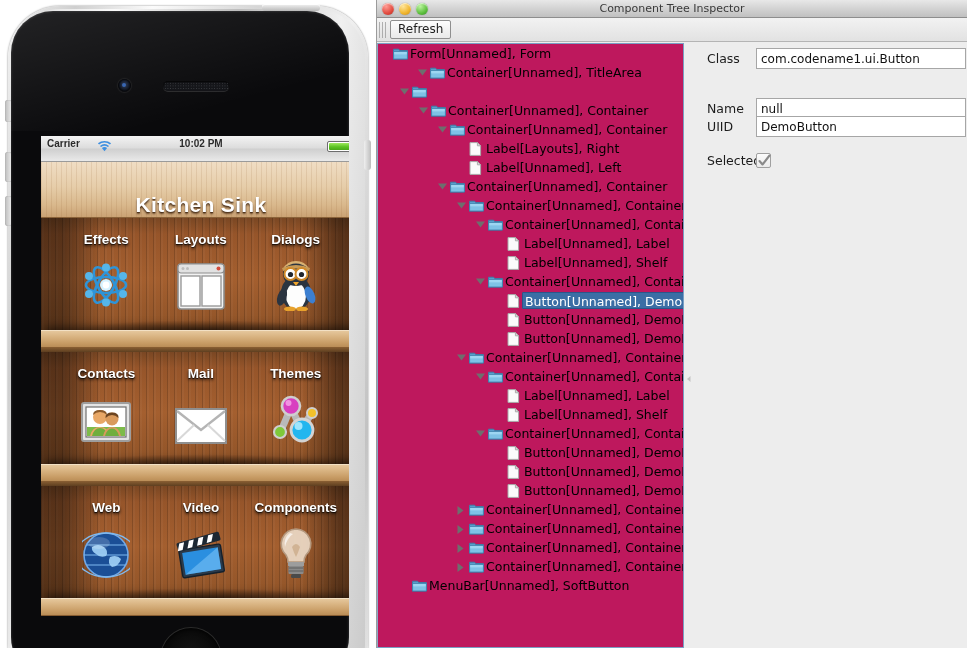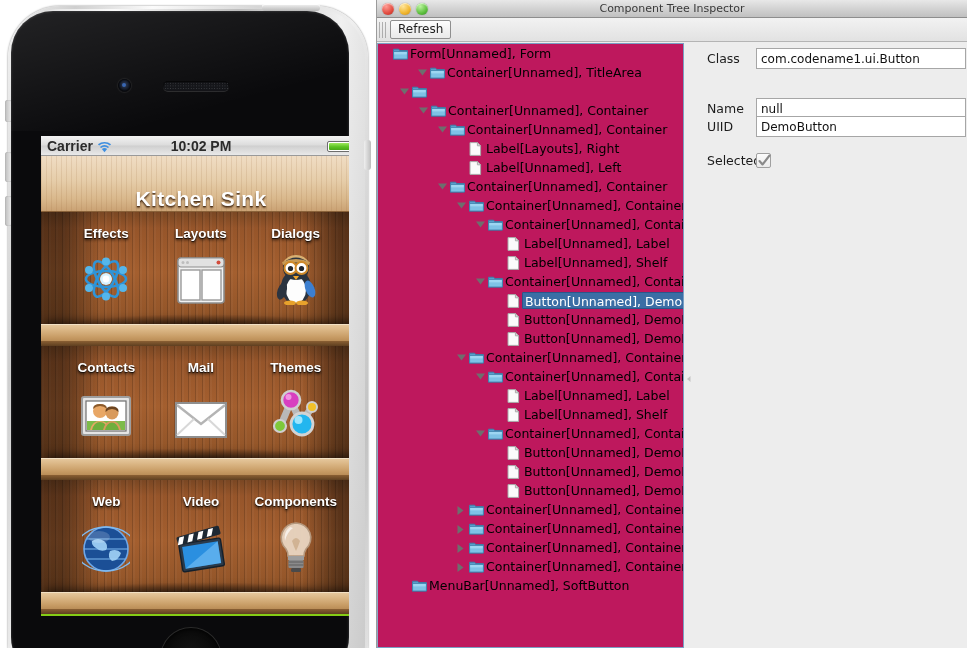--- a/index.html
+++ b/index.html
@@ -95,24 +95,24 @@
     box-shadow: inset 0 0 0 1px #2b2b2b, inset 0 2px 5px rgba(0,0,0,.9);
   }
 
   
   .screen {
     position:absolute; left:30px; top:125px;
     width:320px; height:480px;
     background:#000; overflow:hidden;
   }
   .statusbar{
-    position:relative; height:20px; width:100%;
+    position:relative; height:26px; width:100%;
     background: linear-gradient(180deg,#f3f3f3 0%, #dcdcdc 48%, #cfcfcf 52%, #e9e9e9 100%);
     border-bottom:1px solid #9a9a9a;
-    font-size:14px; font-weight:bold; color:#2b2b2b;
+    font-size:10px; font-weight:bold; color:#2b2b2b;
     font-family:"Liberation Sans", sans-serif;
   }
   .sb-carrier{ position:absolute; left:6px; top:2px; }
   .sb-time{ position:absolute; left:0; right:0; top:2px; text-align:center; }
   .wifi{ position:absolute; left:56px; top:4px; width:15px; height:12px; }
   .battery{
     position:absolute; right:8px; top:5px; width:26px; height:11px;
     border:1px solid #6d6d6d; border-radius:2px; background:#fff; padding:1px;
   }
   .battery::after{

